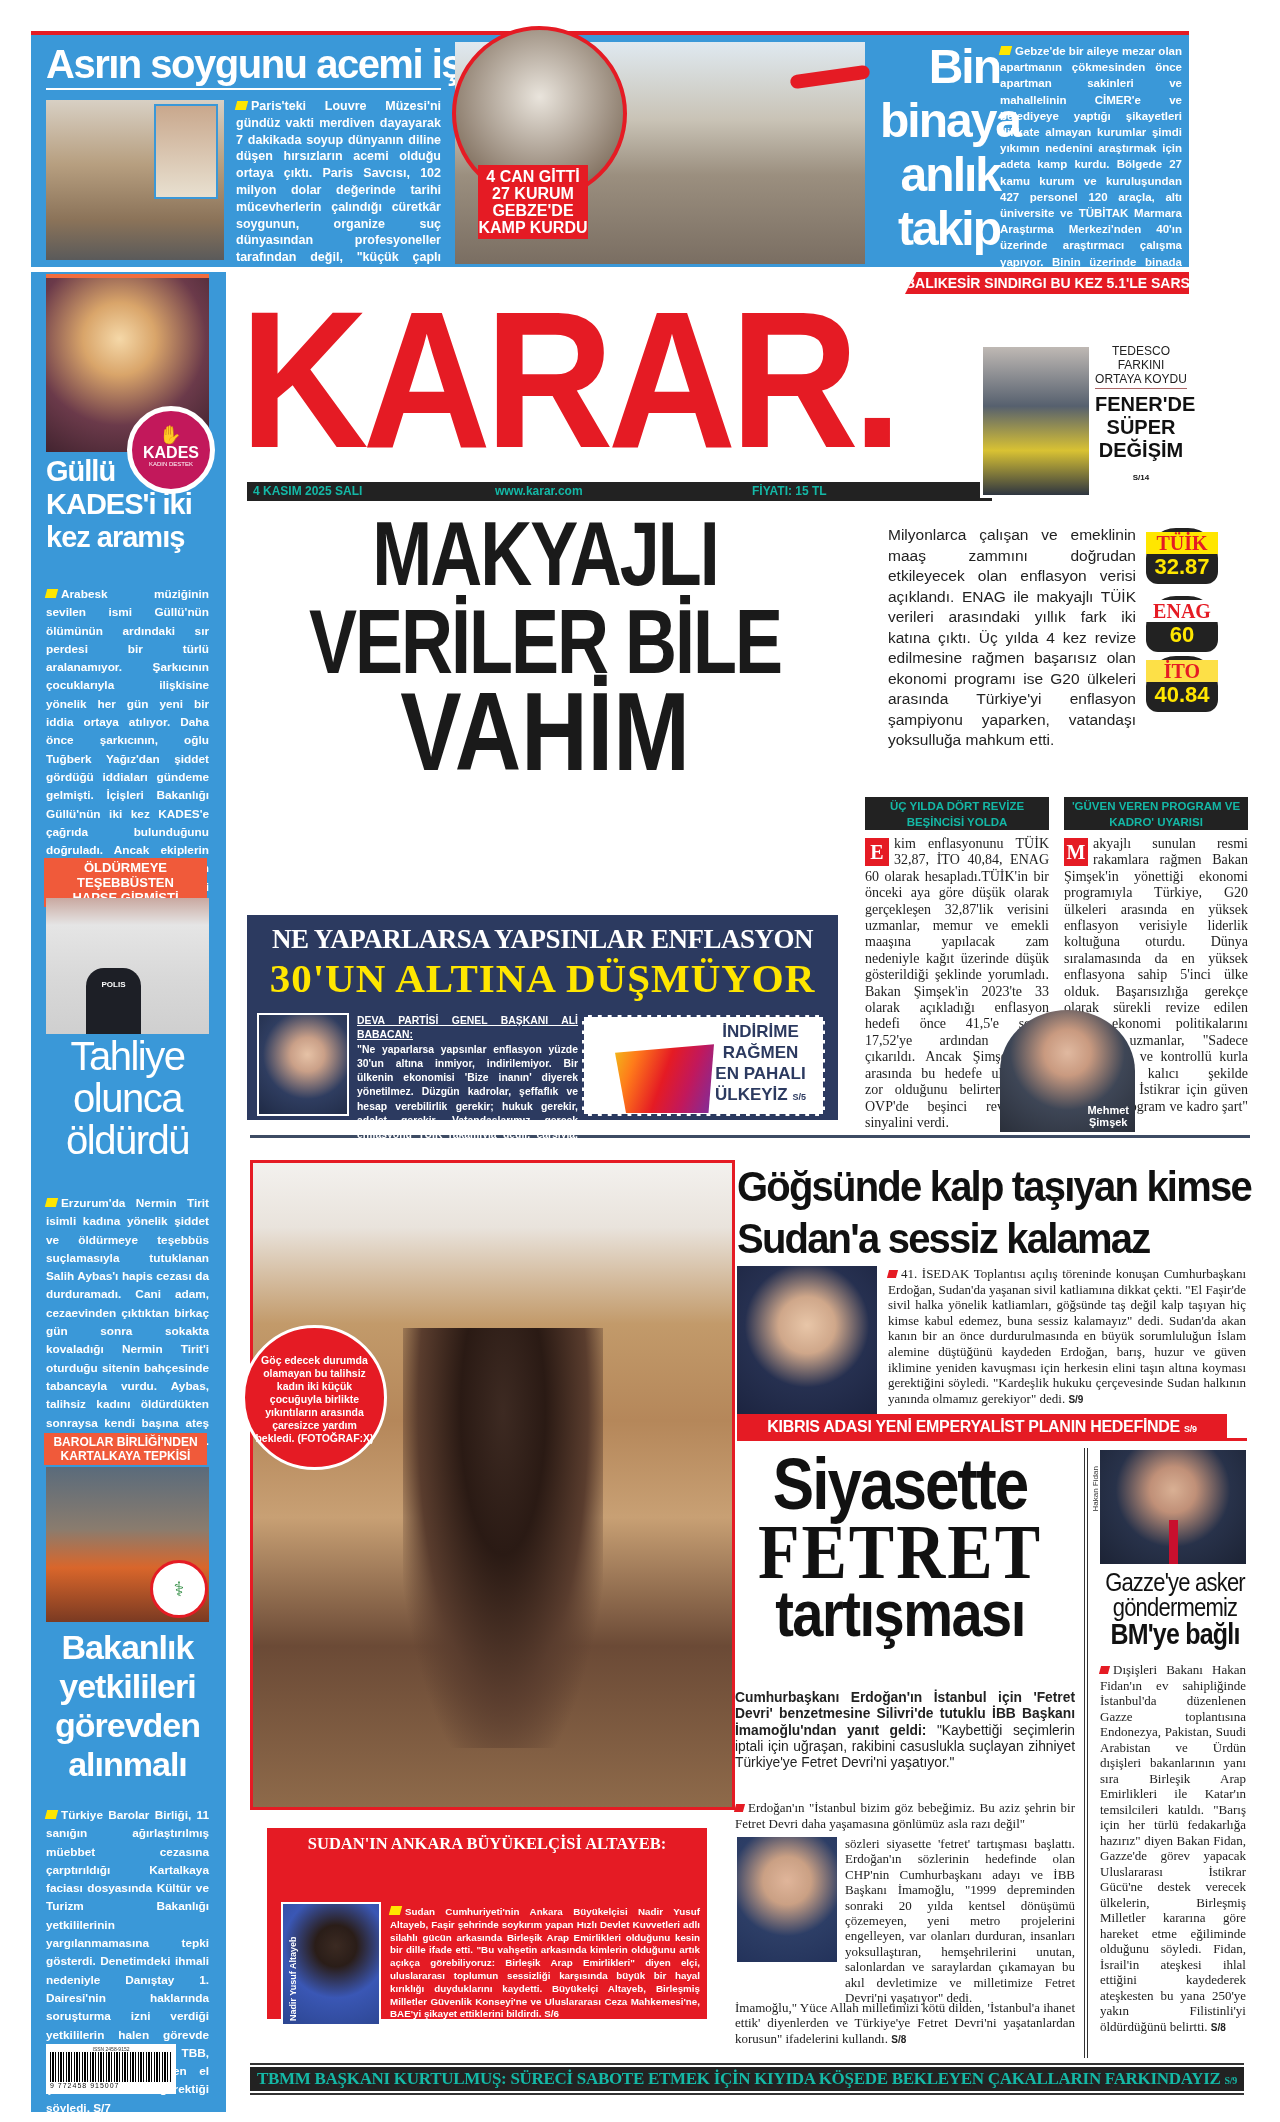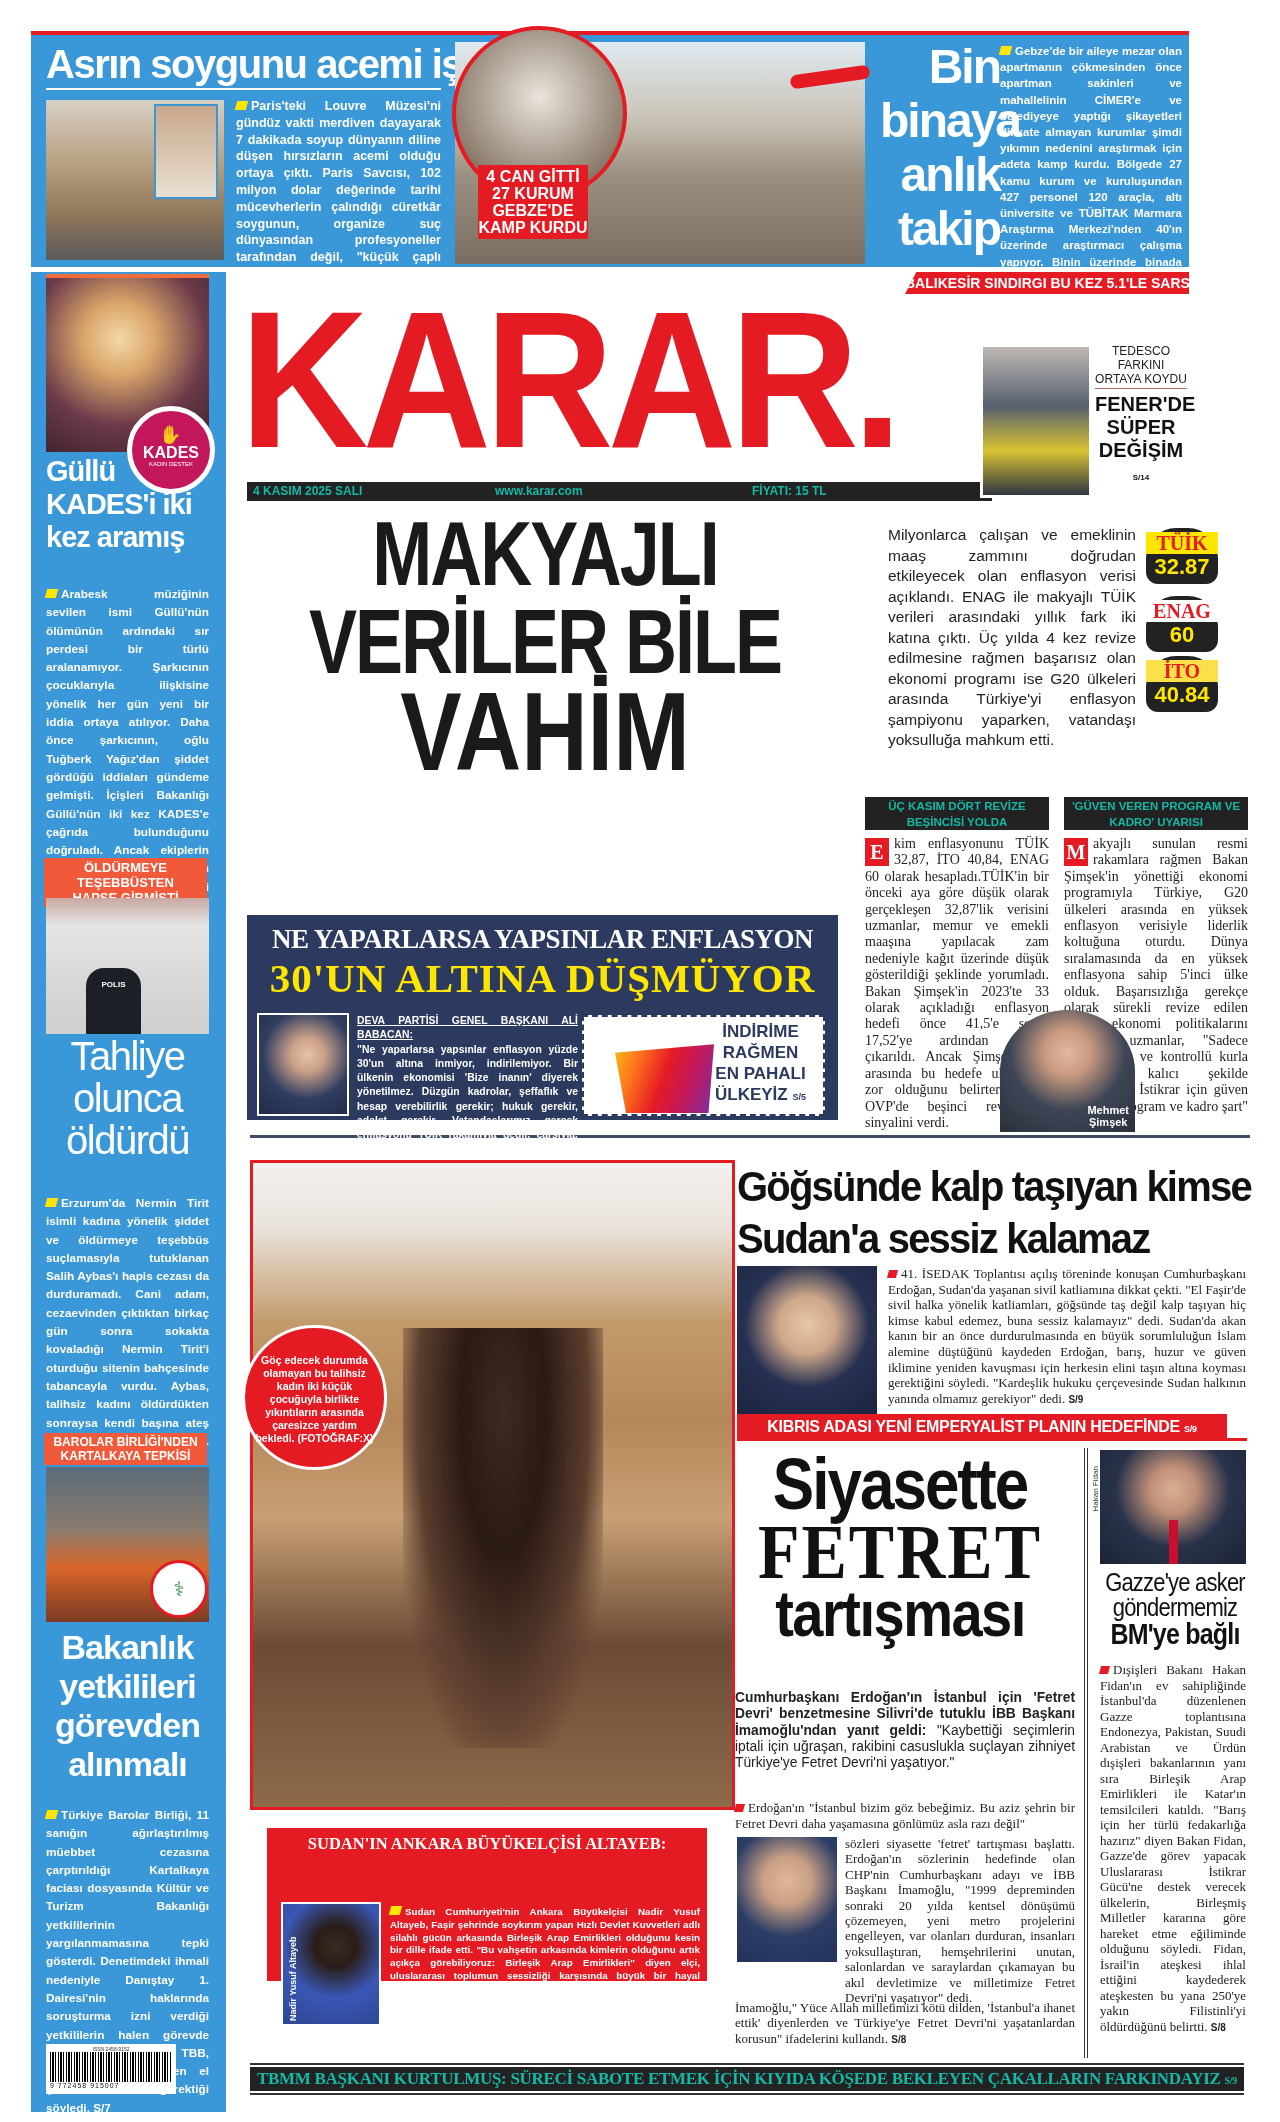--- a/index.html
+++ b/index.html
@@ -134,21 +134,21 @@
   <div style="background:#222;border-radius:30px 30px 12px 12px;text-align:center;padding:4px 0;margin-bottom:4px">
     <div style="background:#ffffff;color:#e51b24;font-weight:bold;font-size:20px;line-height:22px;font-family:'Liberation Serif',serif">ENAG</div>
     <div style="color:#ffe600;font-weight:bold;font-size:22px;line-height:26px">60</div>
   </div>
   <div style="background:#222;border-radius:30px 30px 12px 12px;text-align:center;padding:4px 0">
     <div style="background:#fde047;color:#e51b24;font-weight:bold;font-size:20px;line-height:22px;font-family:'Liberation Serif',serif">İTO</div>
     <div style="color:#ffe600;font-weight:bold;font-size:22px;line-height:26px">40.84</div>
   </div>
 </div>
 
-<div class="abs darkbar" style="left:865px;top:797px;width:184px;height:33px;font-size:11.5px;line-height:16px;padding:1px 4px">ÜÇ KASIM DÖRT REVİZE BEŞİNCİSİ YOLDA</div>
+<div class="abs darkbar" style="left:865px;top:797px;width:184px;height:33px;font-size:11.5px;line-height:16px;padding:1px 4px">ÜÇ YILDA DÖRT REVİZE BEŞİNCİSİ YOLDA</div>
 <div class="abs btxt" style="left:865px;top:836px;width:184px;font-size:14px;line-height:16.4px">
   <span style="float:left;background:#e51b24;color:#fff;font-weight:bold;font-size:20px;width:24px;height:28px;line-height:28px;text-align:center;margin:2px 5px 0 0">E</span><span>kim enflasyonunu TÜİK 32,87, İTO 40,84, ENAG 60 olarak hesapladı.TÜİK'in bir önceki aya göre düşük olarak gerçekleşen 32,87'lik verisini uzmanlar, memur ve emekli maaşına yapılacak zam nedeniyle kağıt üzerinde düşük gösterildiği şeklinde yorumladı. Bakan Şimşek'in 2023'te 33 olarak açıkladığı enflasyon hedefi önce 41,5'e sonra 17,52'ye ardından 28,5'e çıkarıldı. Ancak Şimşek satır arasında bu hedefe ulaşmanın zor olduğunu belirterek yeni OVP'de beşinci revizyonun sinyalini verdi.</span>
 </div>
 <div class="abs darkbar" style="left:1064px;top:797px;width:184px;height:33px;font-size:11.5px;line-height:16px;padding:1px 4px">'GÜVEN VEREN PROGRAM VE KADRO' UYARISI</div>
 <div class="abs btxt" style="left:1064px;top:836px;width:184px;font-size:14px;line-height:16.4px">
   <span style="float:left;background:#e51b24;color:#fff;font-weight:bold;font-size:20px;width:24px;height:28px;line-height:28px;text-align:center;margin:2px 5px 0 0">M</span><span>akyajlı sunulan resmi rakamlara rağmen Bakan Şimşek'in yönettiği ekonomi programıyla Türkiye, G20 ülkeleri arasında en yüksek enflasyon verisiyle liderlik koltuğuna oturdu. Dünya sıralamasında da en yüksek enflasyona sahip 5'inci ülke olduk. Başarısızlığa gerekçe olarak sürekli revize edilen yanlış ekonomi politikalarını gösteren uzmanlar, "Sadece yüksek faiz ve kontrollü kurla enflasyon kalıcı şekilde düşürülmez. İstikrar için güven veren bir program ve kadro şart" diyor.</span> <b style="font-family:'Liberation Sans',sans-serif;font-size:11px">S/4</b>
 </div>
 <div class="abs" style="left:1000px;top:1010px;width:135px;height:122px;background:radial-gradient(circle at 50% 35%,#e0b9a0 0%,#c99a80 22%,#3e4656 55%,#2a2f3a 100%);border-radius:50% 50% 0 0">
   <div style="position:absolute;right:6px;bottom:4px;color:#fff;font-weight:bold;font-size:11px;line-height:12px;text-align:center">
     <div>Mehmet</div>
@@ -176,21 +176,21 @@
   </div>
 </div>
 
 <div class="abs" style="left:250px;top:1160px;width:485px;height:650px;border:3px solid #e51b24;background:linear-gradient(180deg,#f3f1ee 0%,#e9e3dc 10%,#c29a6a 25%,#b5875a 40%,#c8a074 55%,#6b4a36 75%,#8e6a4a 100%)">
   <div style="position:absolute;left:150px;top:165px;width:200px;height:420px;background:radial-gradient(ellipse at 50% 20%,#3d2a22 0%,#2a1a14 30%,#5a3d2e 60%,transparent 80%)"></div>
 </div>
 <div class="abs" style="left:242px;top:1325px;width:145px;height:145px;border-radius:50%;background:#e51b24;border:3px solid #fff;color:#fff;font-weight:bold;font-size:10.5px;line-height:13px;text-align:center;padding:26px 10px 0">
   <span>Göç edecek durumda olamayan bu talihsiz kadın iki küçük çocuğuyla birlikte yıkıntıların arasında çaresizce yardım bekledi. (FOTOĞRAF:X)</span>
 </div>
 
-<div class="abs" style="left:267px;top:1828px;width:440px;height:153px;background:#e51b24;color:#fff">
+<div class="abs" style="left:267px;top:1828px;width:440px;height:191px;background:#e51b24;color:#fff">
   <div style="position:absolute;left:0;top:6px;width:100%;text-align:center;font-weight:bold;font-size:16.5px;line-height:20px;font-family:'Liberation Serif',serif;white-space:nowrap">SUDAN'IN ANKARA BÜYÜKELÇİSİ ALTAYEB:</div>
   <div style="position:absolute;left:14px;top:74px;width:100px;height:124px;background:radial-gradient(circle at 55% 35%,#3b2a22 0%,#2a1d18 22%,#3a57b5 55%,#2c4590 100%);border:2px solid #fff">
     <div style="position:absolute;left:-52px;top:50px;width:124px;transform:rotate(-90deg);font-size:9px;font-weight:bold;color:#fff;white-space:nowrap">Nadir Yusuf Altayeb</div>
   </div>
   <div style="position:absolute;left:123px;top:78px;width:310px;font-weight:bold;font-size:9.8px;line-height:12.8px;text-align:justify"><span class="sq"></span><span>Sudan Cumhuriyeti'nin Ankara Büyükelçisi Nadir Yusuf Altayeb, Faşir şehrinde soykırım yapan Hızlı Devlet Kuvvetleri adlı silahlı gücün arkasında Birleşik Arap Emirlikleri olduğunu kesin bir dille ifade etti. "Bu vahşetin arkasında kimlerin olduğunu artık açıkça görebiliyoruz: Birleşik Arap Emirlikleri" diyen elçi, uluslararası toplumun sessizliği karşısında büyük bir hayal kırıklığı duyduklarını kaydetti. Büyükelçi Altayeb, Birleşmiş Milletler Güvenlik Konseyi'ne ve Uluslararası Ceza Mahkemesi'ne, BAE'yi şikayet ettiklerini bildirdi. S/6</span></div>
 </div>
 
 <div class="abs" style="left:737px;top:1160px;width:510px;font-weight:bold;font-size:40px;line-height:48px;letter-spacing:-1.8px;color:#111;white-space:nowrap;transform:scaleY(1.08);transform-origin:top left">
   <div>Göğsünde kalp taşıyan kimse</div>
   <div>Sudan'a sessiz kalamaz</div>

